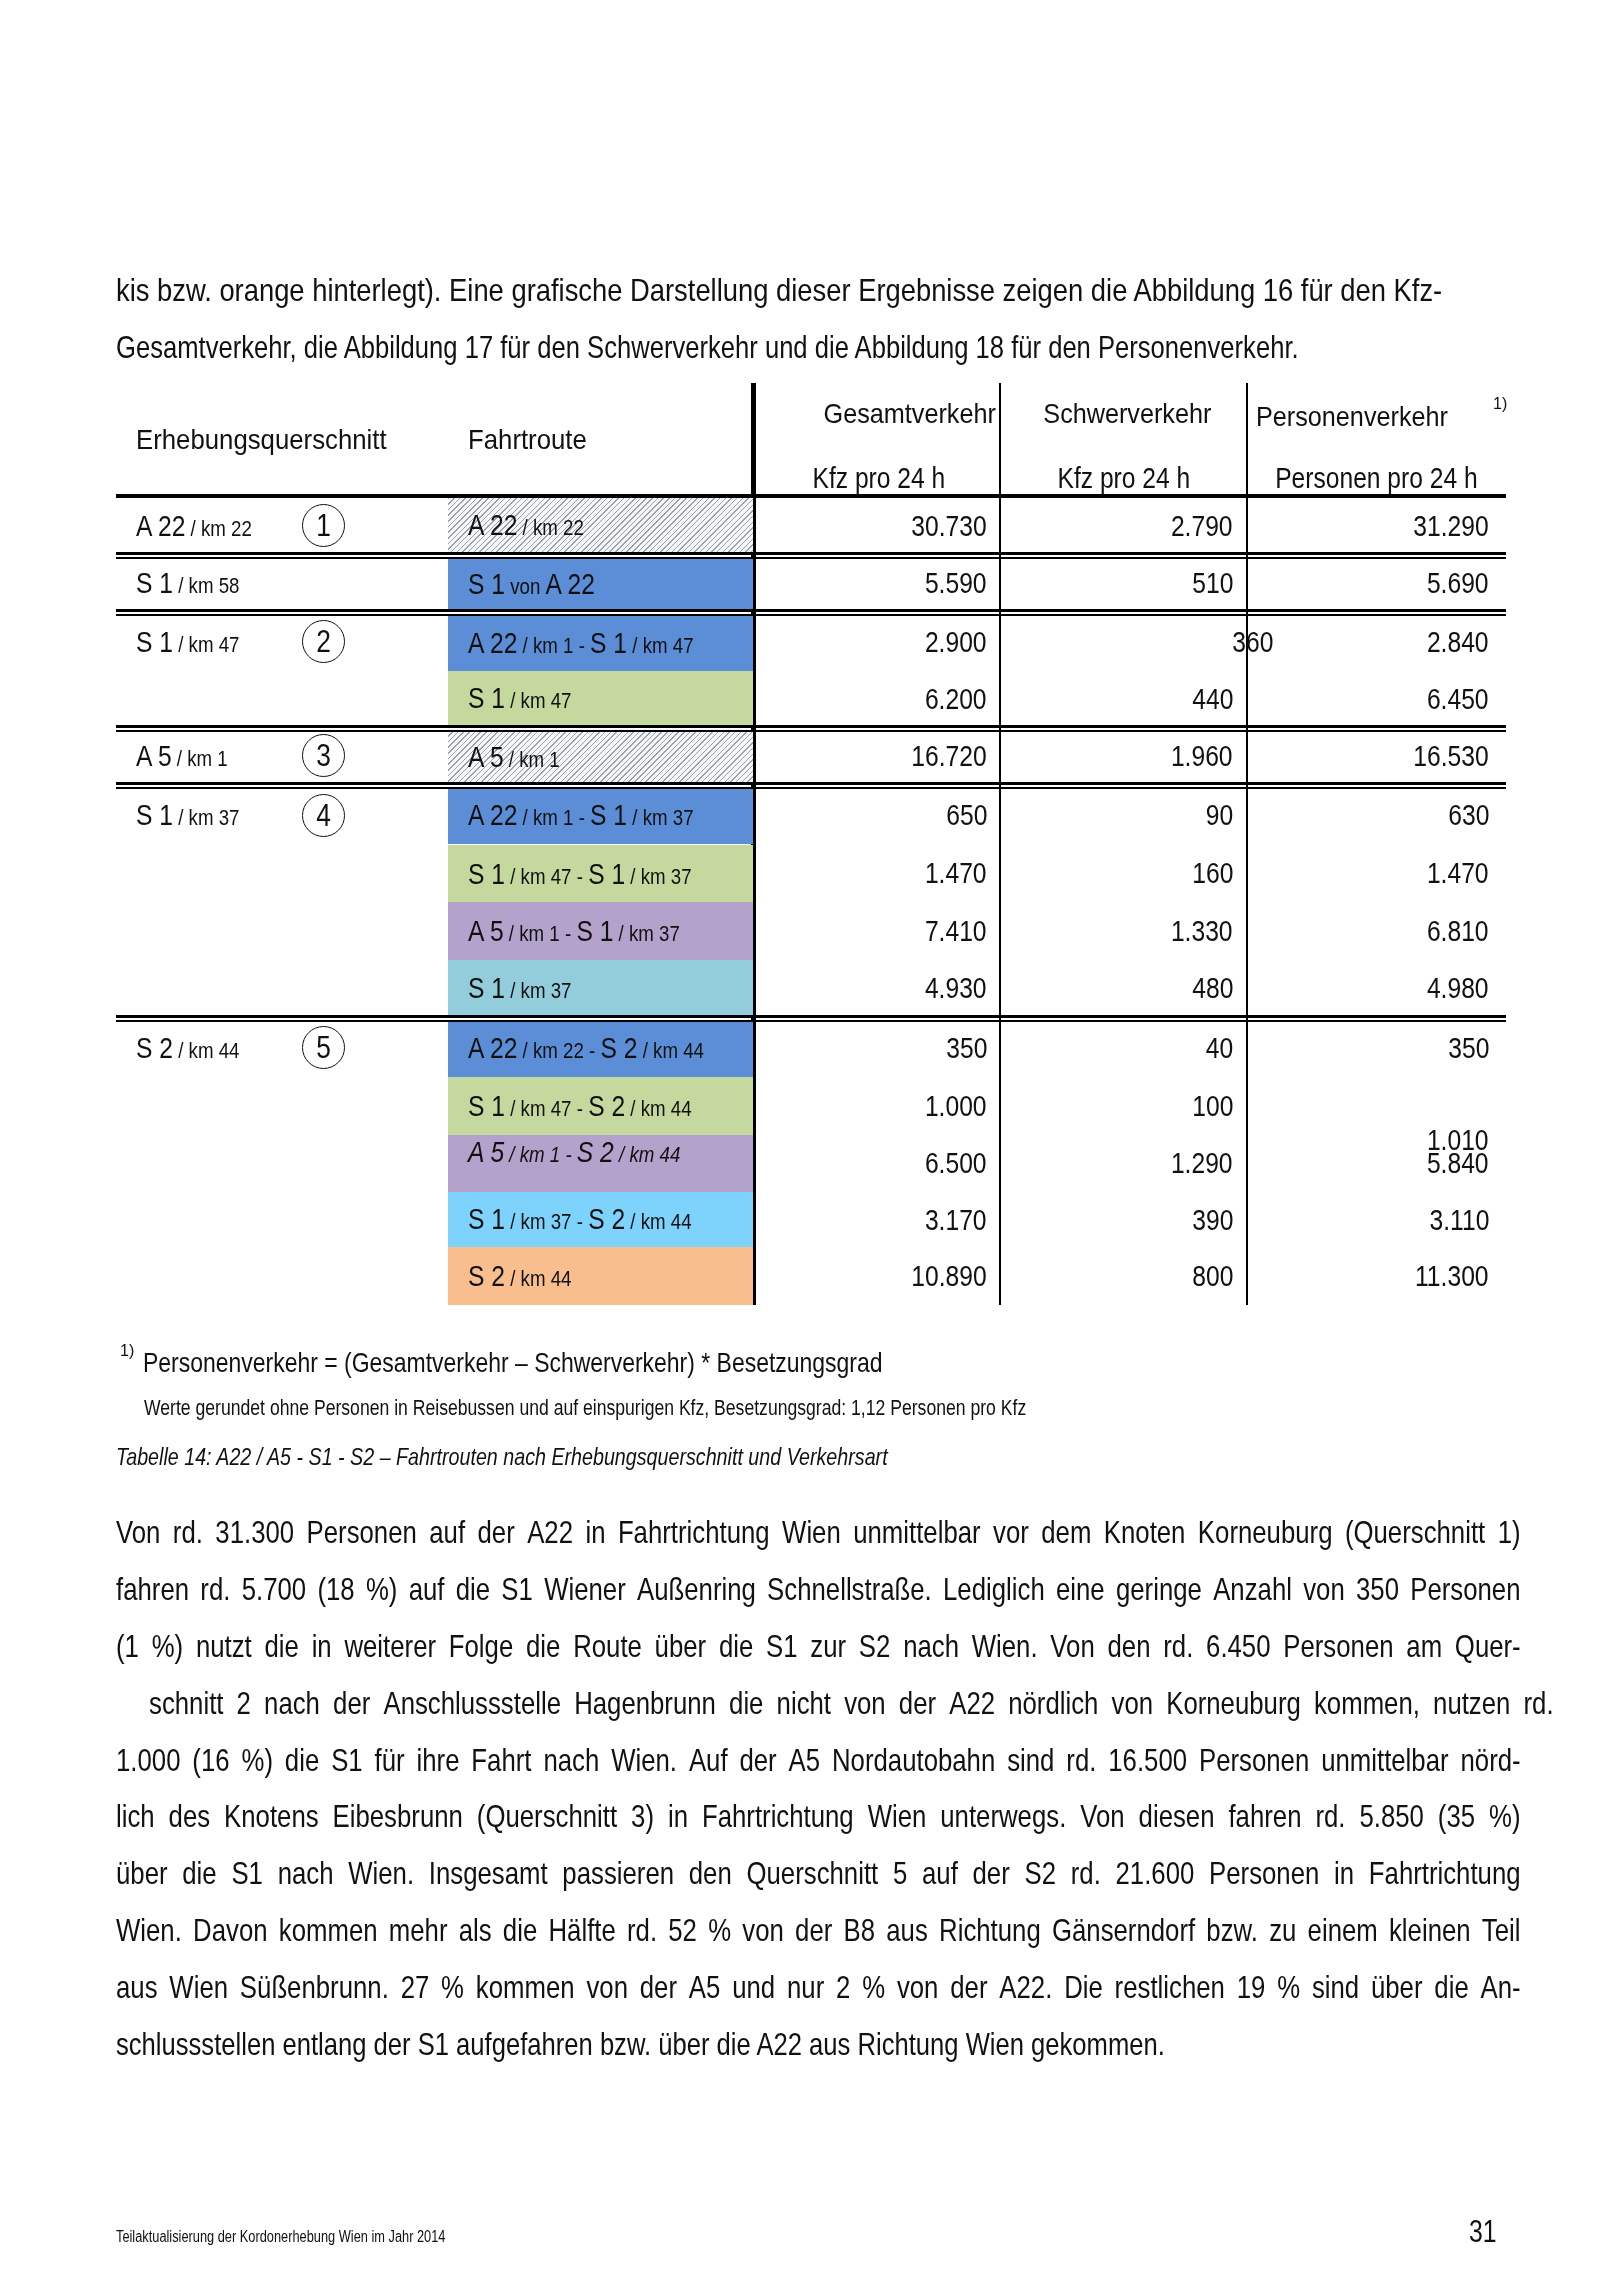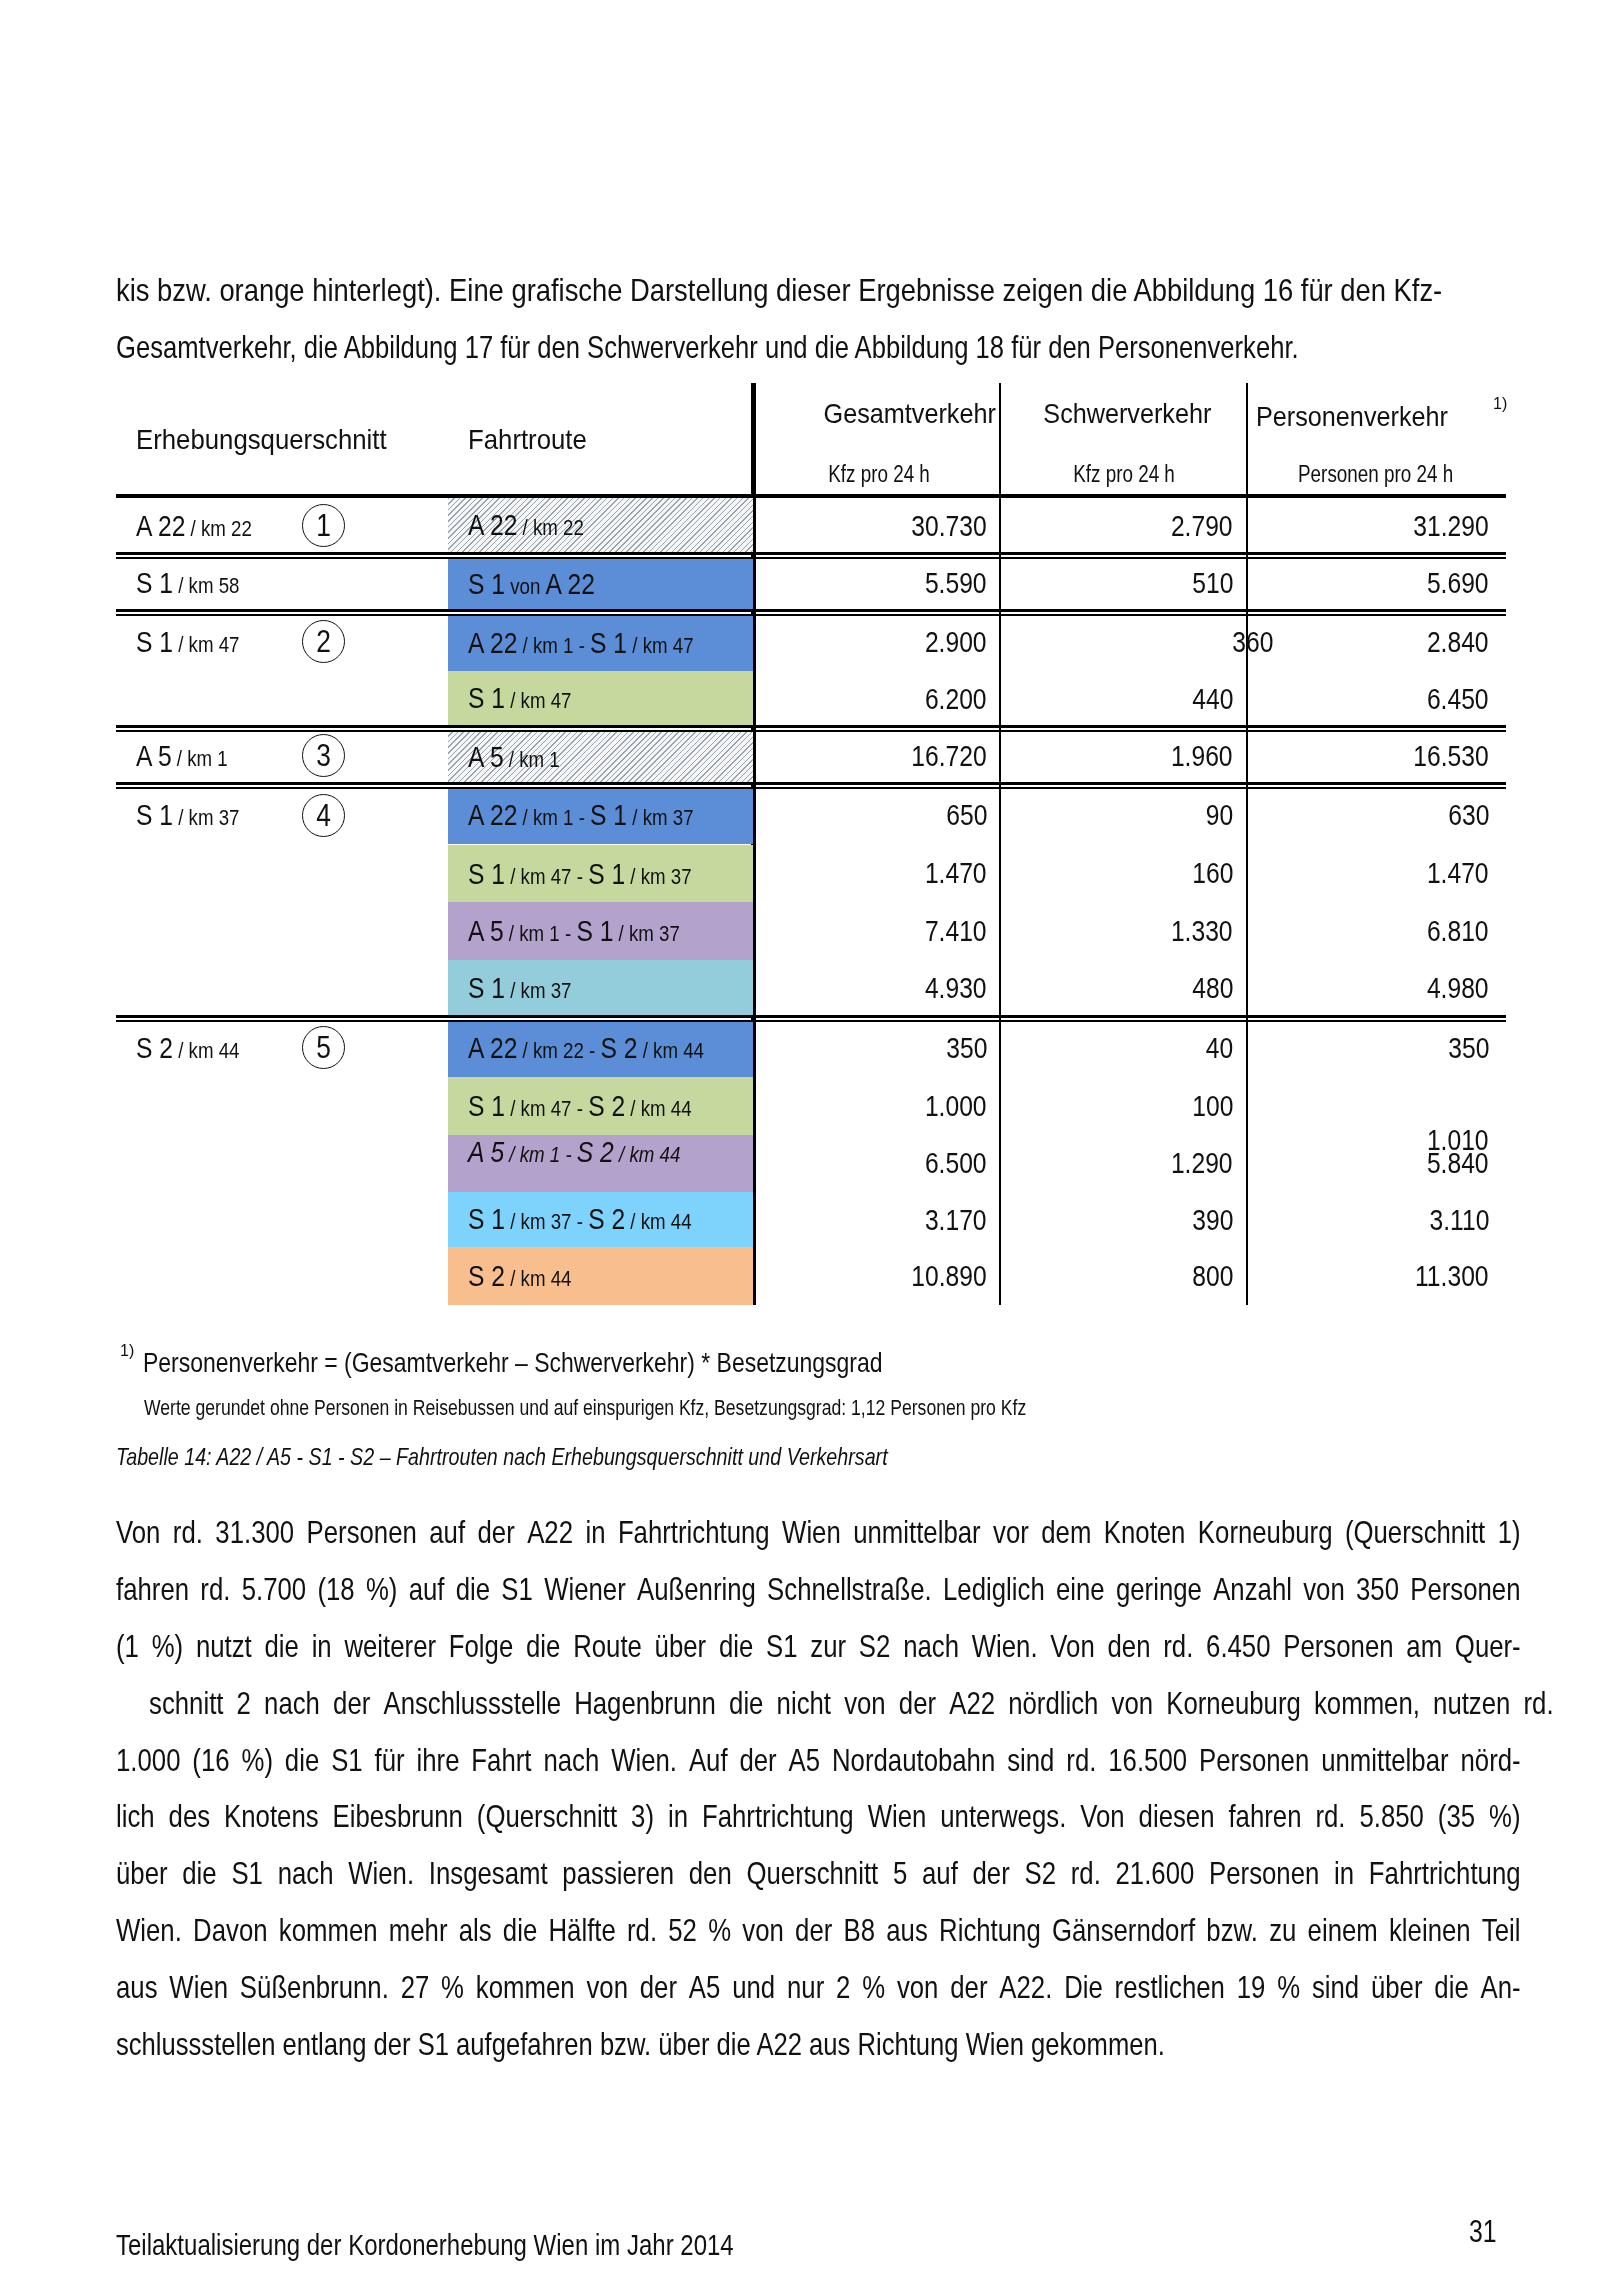--- a/index.html
+++ b/index.html
@@ -13,21 +13,21 @@
   .dbl { position:absolute; left:0; height:7.3px; border-top:3.2px solid #000; border-bottom:2.4px solid #000; box-sizing:border-box; background:#fff; }
   .vline { position:absolute; background:#000; }
   .cell-txt { position:absolute; font-size:29px; line-height:32px; white-space:nowrap; }
   .route { position:absolute; left:332px; width:305px; }
   .route .cell-txt { left:20px; }
   .hatch { background-color:#f4f6f8; background-image:repeating-linear-gradient(135deg, #9aa3ad 0px, #9aa3ad 1px, transparent 1px, transparent 4px); }
   .num { position:absolute; font-size:29px; line-height:32px; text-align:right; white-space:nowrap; }
   .circle { position:absolute; width:41px; height:41px; border:1.6px solid #111; border-radius:50%; font-size:31px; line-height:41px; text-align:center; box-sizing:content-box; }
   .small { font-size:22px; }
   .hdr { position:absolute; font-size:28px; white-space:nowrap; }
-  .hdr-sub { position:absolute; font-size:23px; white-space:nowrap; }
+  .hdr-sub { position:absolute; font-size:30px; white-space:nowrap; }
   sup { font-size:60%; }
 </style>
 </head>
 <body>
 
 <div class="para-line" style="top:274px;">
   <span class="narrow" style="transform:scaleX(0.855);">kis bzw. orange hinterlegt). Eine grafische Darstellung dieser Ergebnisse zeigen die Abbildung 16 für den Kfz-</span>
 </div>
 <div class="para-line" style="top:331px;">
   <span class="narrow" style="transform:scaleX(0.80);">Gesamtverkehr, die Abbildung 17 für den Schwerverkehr und die Abbildung 18 für den Personenverkehr.</span>
@@ -396,19 +396,19 @@
         <span>%</span>
         <span>sind</span>
         <span>über</span>
         <span>die</span>
         <span>An-</span>
       </div>
     </div>
     <div class="para-line" style="top: 2028px;"><span class="narrow" style="transform: scaleX(0.8);">schlussstellen entlang der S1 aufgefahren bzw. über die A22 aus Richtung Wien gekommen.</span></div>
   </div>
 
-<div style="position:absolute; left:116px; top:2228px; font-size:30px; white-space:nowrap;">
+<div style="position:absolute; left:116px; top:2228px; font-size:16px; white-space:nowrap;">
   <span class="narrow" style="transform:scaleX(0.80);">Teilaktualisierung der Kordonerhebung Wien im Jahr 2014</span>
 </div>
 <div style="position:absolute; left:1469px; top:2214px; font-size:31px; white-space:nowrap;">
   <span class="narrow" style="transform:scaleX(0.80);">31</span>
 </div>
 
 
 </body></html>

